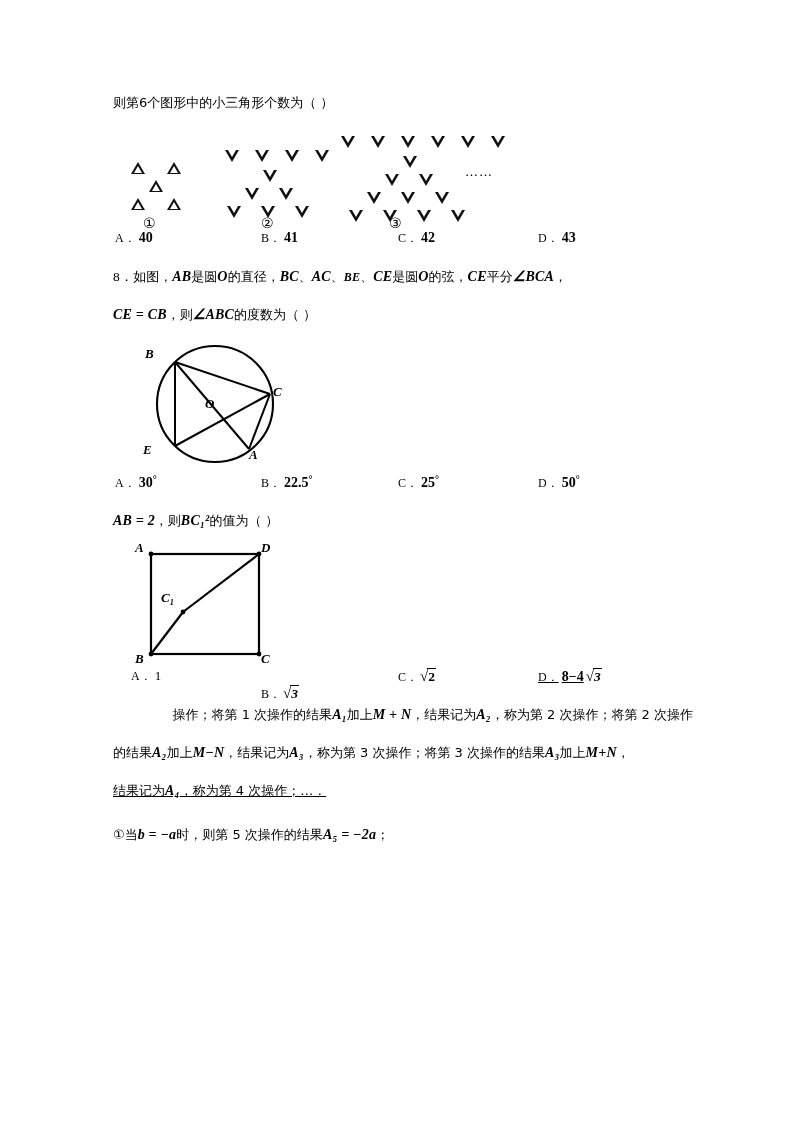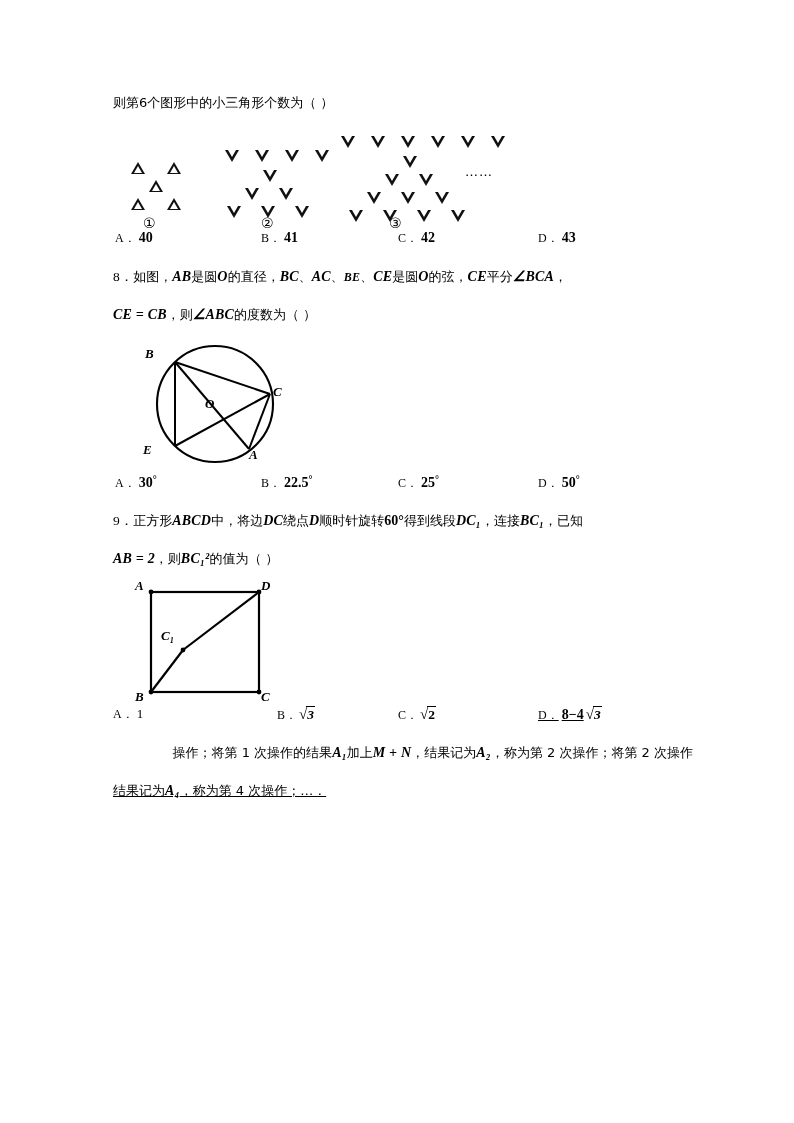--- a/index.html
+++ b/index.html
@@ -342,23 +342,20 @@
     </span>
     <span class="opt" style="left:285px;">
       <span class="tag">C．</span><span class="val">25</span><span class="deg">°</span>
     </span>
     <span class="opt" style="left:425px;">
       <span class="tag">D．</span><span class="val">50</span><span class="deg">°</span>
     </span>
   </div>
 
   <div class="qpara">
-    <div style="white-space:nowrap;">
-      <span class="num">9．</span><span class="cn">正方形</span><span class="mv">ABCD</span><span class="cn">中，将边</span><span class="mv">DC</span><span class="cn">绕点</span><span class="mv">D</span><span class="cn">顺时针旋转</span><span class="mvn">60°</span><span class="cn">得到线段</span><span class="mv">DC₁</span><span class="cn">，连接</span><span class="mv">BC₁</span><span class="cn">，已知</span>
-    </div>
     <div style="white-space:nowrap;">
       <span class="mv">AB = 2</span><span class="cn">，则</span><span class="mv">BC₁²</span><span class="cn">的值为（      ）</span>
     </div>
   </div>
 
   <div class="sqfig">
     <svg width="180" height="128" viewBox="0 0 180 128" style="position:absolute;left:8px;top:0;">
       <rect x="30" y="14" width="108" height="100" fill="none" stroke="#000" stroke-width="2.2"></rect>
 
       <line x1="138" y1="14" x2="62" y2="72" stroke="#000" stroke-width="2.2"></line>
@@ -371,37 +368,43 @@
       <circle cx="138" cy="114" r="2.4" fill="#000"></circle>
     </svg>
     <span class="lbl" style="left:22px; top:0px;">A</span>
     <span class="lbl" style="left:148px; top:0px;">D</span>
     <span class="lbl" style="left:48px; top:50px;">C₁</span>
     <span class="lbl" style="left:22px; top:111px;">B</span>
     <span class="lbl" style="left:148px; top:111px;">C</span>
   </div>
 
   <div class="options">
-    <span class="opt" style="left:0;">
+    <span class="opt" style="left:18px;">
       <span class="tag">A．</span><span class="val plain">1</span>
     </span>
-    <span class="opt" style="left:164px;">
+    <span class="opt" style="left:148px;margin-top:17px;">
       <span class="tag">B．</span><span class="rad"><span class="radsign">√</span><span class="radbody">3</span></span>
     </span>
     <span class="opt" style="left:285px;">
       <span class="tag">C．</span><span class="rad"><span class="radsign">√</span><span class="radbody" style="font-style:normal;">2</span></span>
     </span>
     <span class="opt" style="left:425px;text-decoration:underline;">
       <span class="tag">D．</span><span class="val">8−4</span><span class="rad"><span class="radsign">√</span><span class="radbody">3</span></span>
     </span>
   </div>
 
   <div class="qpara">
     <div style="white-space:nowrap;text-align:right;">
       <span class="cn">操作；将第 1 次操作的结果</span><span class="mv">A₁</span><span class="cn">加上</span><span class="mv">M + N</span><span class="cn">，结果记为</span><span class="mv">A₂</span><span class="cn">，称为第 2 次操作；将第 2 次操作</span>
     </div>
+    <div style="white-space:nowrap;">
+      <span class="cn">的结果</span><span class="mv">A₂</span><span class="cn">加上</span><span class="mv">M−N</span><span class="cn">，结果记为</span><span class="mv">A₃</span><span class="cn">，称为第 3 次操作；将第 3 次操作的结果</span><span class="mv">A₃</span><span class="cn">加上</span><span class="mv">M+N</span><span class="cn">，</span>
+    </div>
     <div style="white-space:nowrap;text-decoration:underline;">
       <span class="cn">结果记为</span><span class="mv">A₄</span><span class="cn">，称为第 4 次操作；…．</span>
     </div>
+    <div style="white-space:nowrap; margin-top:6px;">
+      <span class="cn">①当</span><span class="mv">b = −a</span><span class="cn">时，则第 5 次操作的结果</span><span class="mv">A₅</span><span class="mv"> = </span><span class="mv">−2a</span><span class="cn">；</span>
+    </div>
   </div>
 
 </div>
 </div>
 
 </body></html>

